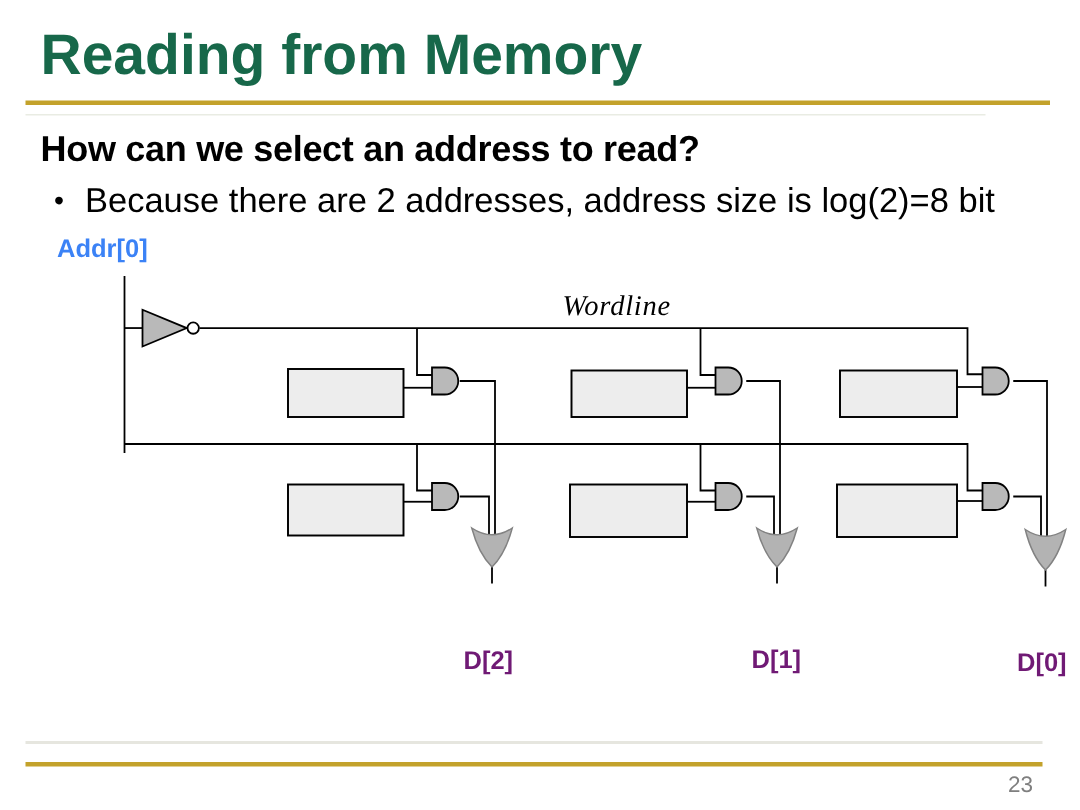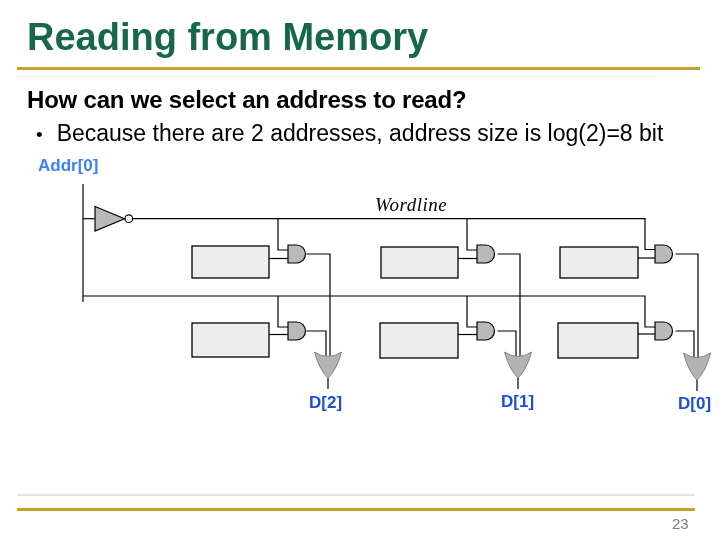--- a/index.html
+++ b/index.html
@@ -59,21 +59,22 @@
     font-family: "Liberation Serif", serif;
     font-style: italic;
     font-size: 19px;
     color: #000000;
     letter-spacing: 0.5px;
     margin-left: 41px;
   }
   .d-label {
     font-size: 17px;
     font-weight: 600;
-    color: #1d4ed8;
+    color: #701a75;
+    margin-top: 38px;
   }
   .d-label-2 { left: 309px; top: 393px; }
   .d-label-1 { left: 501px; top: 392px; text-align: center; }
   .d-label-0 { left: 678px; top: 394px; }
   .footer-line-faint {
     left: 17px; top: 494px;
     width: 678px; height: 1.5px;
     background: #e6e6df;
   }
   .footer-accent-line {

